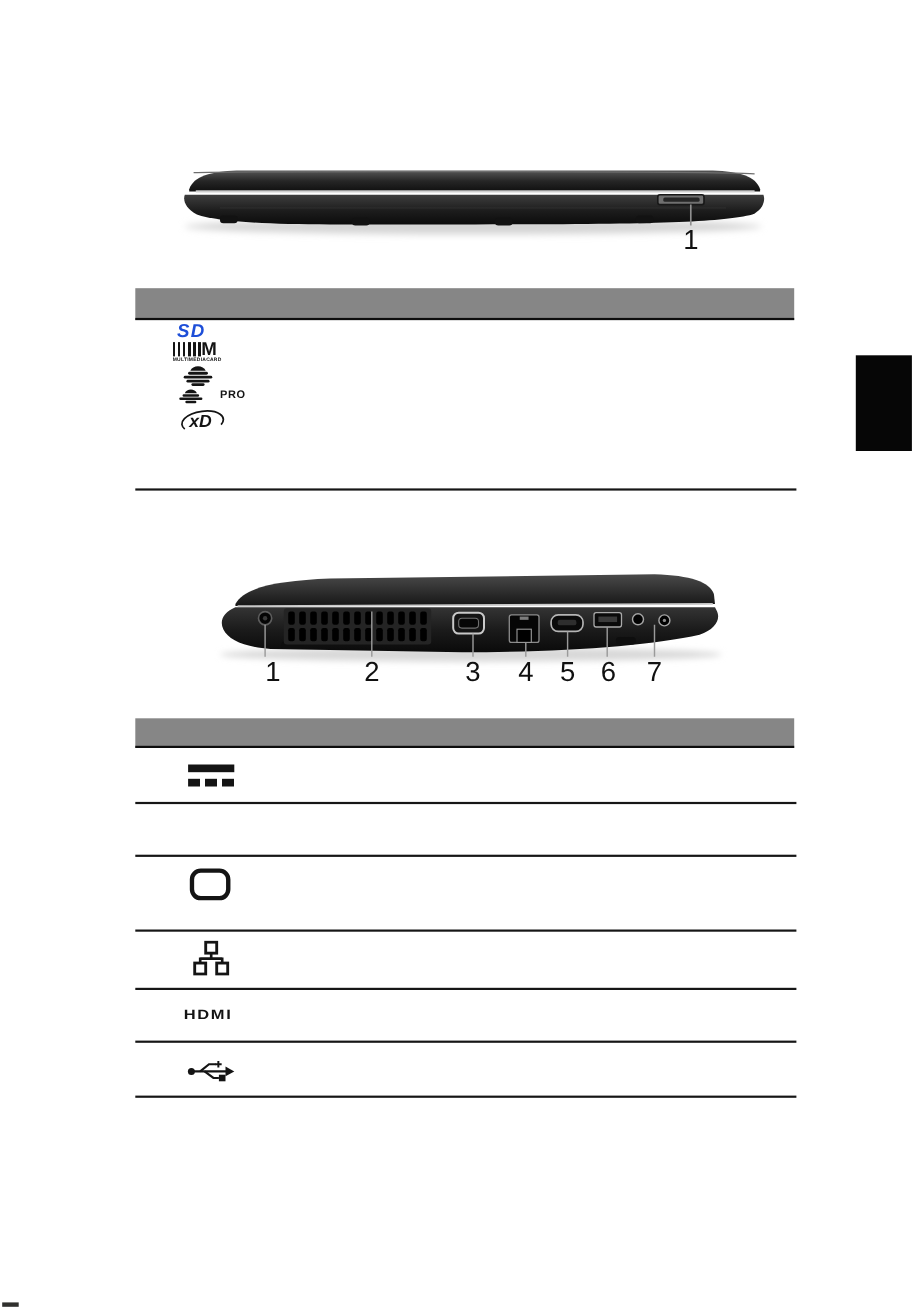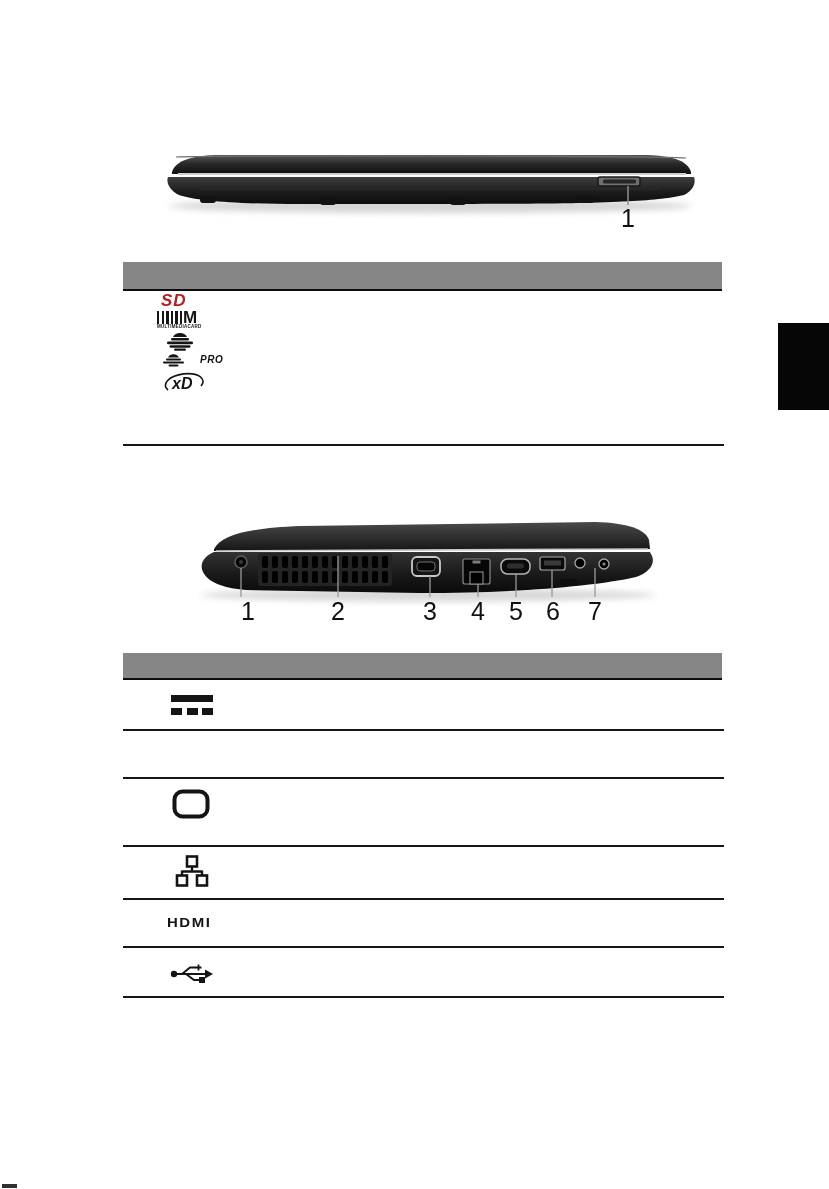--- a/index.html
+++ b/index.html
@@ -5,21 +5,21 @@
   html,body{margin:0;padding:0;background:#ffffff;}
   #page{position:relative;width:829px;height:1189px;background:#ffffff;overflow:hidden;
         font-family:"Liberation Sans",sans-serif;color:#111;}
   .abs{position:absolute;}
   
   .hdr-bar{position:absolute;left:123px;width:599px;background:#868686;border-bottom:2px solid #0d0d0d;}
   .rule{position:absolute;left:123px;width:601px;height:1.5px;background:#161616;}
   
   .callout{position:absolute;width:26px;text-align:center;font-size:25px;font-weight:400;color:#101010;}
   
-  .sd-text{font:italic 900 17px "Liberation Sans",sans-serif;letter-spacing:1px;transform:scaleX(1.15);transform-origin:left;color:#b91c1c;}
+  .sd-text{font:italic 900 17px "Liberation Sans",sans-serif;letter-spacing:1px;transform:scaleX(1.15);transform-origin:left;color:#1d4ed8;}
   .mmc-stripes{position:absolute;width:27px;height:13px;
      background:repeating-linear-gradient(90deg,#141414 0 2.4px,transparent 2.4px 4.6px);}
   .mmc-m{position:absolute;font:900 17px "Liberation Sans",sans-serif;color:#141414;line-height:1;}
   .mmc-caption{position:absolute;font:700 4.5px "Liberation Sans",sans-serif;letter-spacing:.25px;color:#141414;white-space:nowrap;}
   .pro-text{position:absolute;font:700 10px "Liberation Sans",sans-serif;letter-spacing:.5px;color:#141414;}
   .xd-text{font:italic 900 16px "Liberation Sans",sans-serif;color:#141414;}
   .hdmi-text{position:absolute;font:700 15px "Liberation Sans",sans-serif;letter-spacing:1.5px;color:#141414;transform:scaleY(.82);transform-origin:top left;}
   .dc-bar{width:42px;height:7px;background:#141414;}
   .dc-dashes{margin-top:6px;width:42px;height:7px;
      background:repeating-linear-gradient(90deg,#141414 0 11px,transparent 11px 15.5px);}
@@ -82,21 +82,21 @@
     <rect x="6.5" y="15.2" width="21" height="2.6" rx="1.3" fill="#141414"></rect>
     <rect x="11" y="18.4" width="12" height="2.4" rx="1.2" fill="#141414"></rect>
   </svg>
 
   <svg class="abs" style="left:160px;top:352px;" width="27" height="17" viewBox="0 0 27 17">
     <path d="M8,5.5 C9.7,1 17.3,1 19,5.5 Z" fill="#141414"></path>
     <rect x="6" y="6.4" width="15" height="2.2" rx="1.1" fill="#141414"></rect>
     <rect x="3" y="9.4" width="21" height="2.2" rx="1.1" fill="#141414"></rect>
     <rect x="8.5" y="12.4" width="10" height="2.2" rx="1.1" fill="#141414"></rect>
   </svg>
-  <div class="pro-text" style="left:200px;top:354px;font-style:italic;">PRO</div>
+  <div class="pro-text" style="left:200px;top:354px;">PRO</div>
 
   <svg class="abs" style="left:159px;top:369px;" width="49" height="27" viewBox="0 0 49 27">
     <path d="M9,21 A19,9.5 -8 1 1 42,17" stroke="#141414" stroke-width="1.6" fill="none"></path>
     <text x="13" y="19.5" class="xd-text" fill="#141414" font-family="Liberation Sans, sans-serif" font-style="italic" font-weight="900" font-size="16">xD</text>
   </svg>
 
   <div class="rule" style="top:444px;"></div>
 
   <svg class="abs" style="left:148px;top:513px;" width="520" height="100" viewBox="148 513 520 100">
     <defs>

